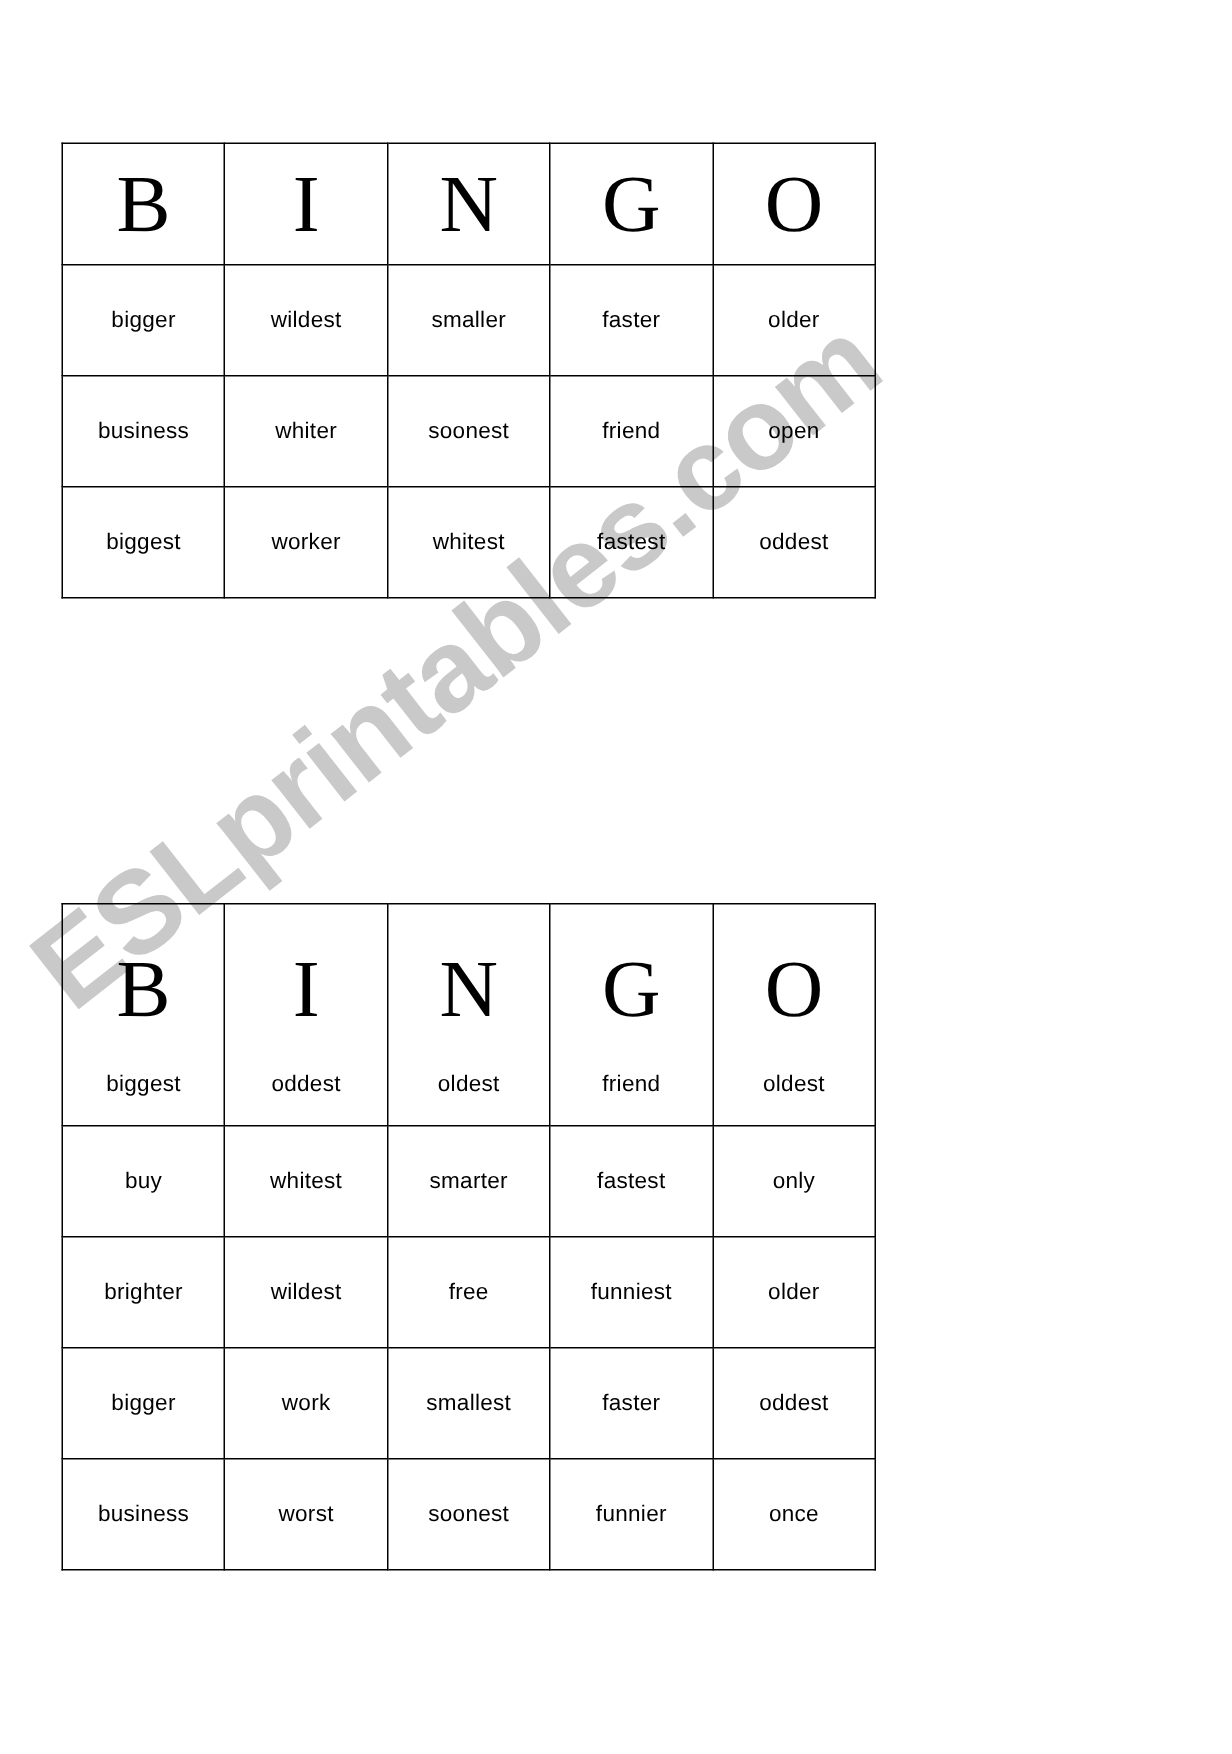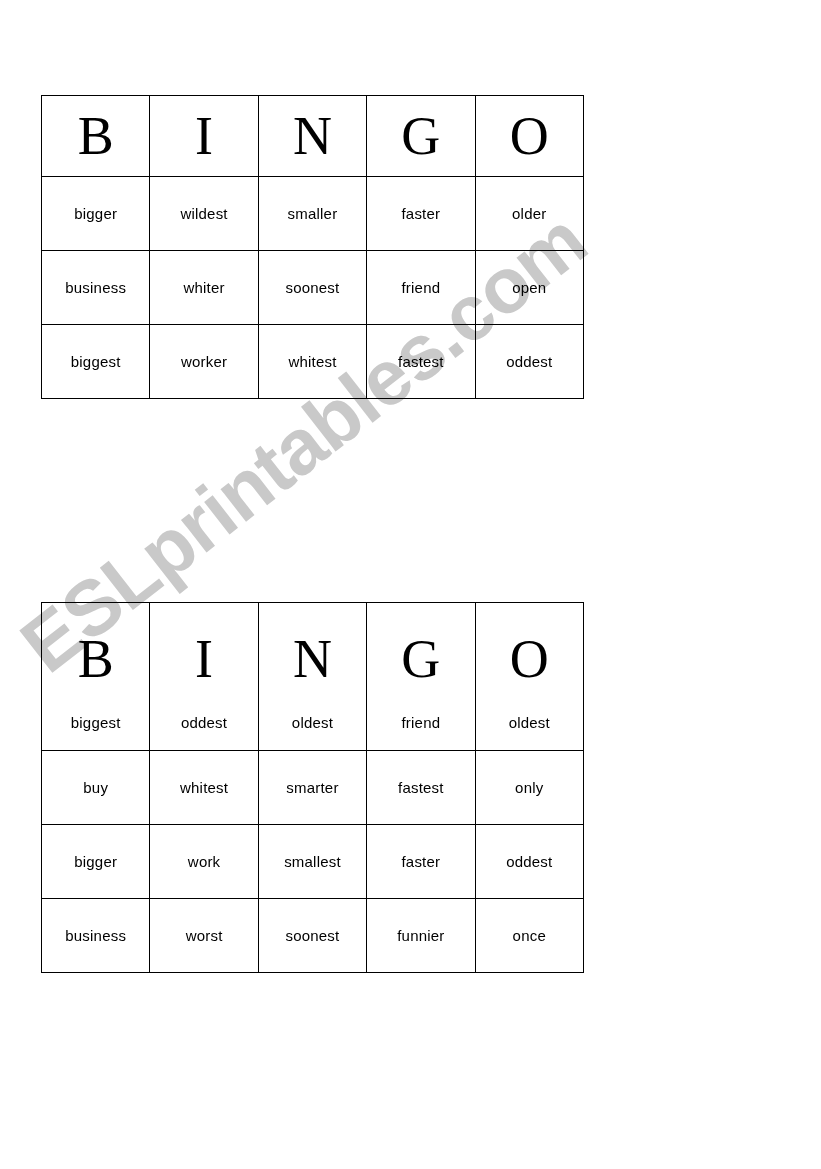--- a/index.html
+++ b/index.html
@@ -197,20 +197,27 @@
       </tr>
 
       <tr class="row-words">
         <td><span class="word">buy</span></td>
         <td><span class="word">whitest</span></td>
         <td><span class="word">smarter</span></td>
         <td><span class="word">fastest</span></td>
         <td><span class="word">only</span></td>
       </tr>
       <tr class="row-words">
+        <td><span class="word">brighter</span></td>
+        <td><span class="word">wildest</span></td>
+        <td><span class="word">free</span></td>
+        <td><span class="word">funniest</span></td>
+        <td><span class="word">older</span></td>
+      </tr>
+      <tr class="row-words">
         <td><span class="word">bigger</span></td>
         <td><span class="word">work</span></td>
         <td><span class="word">smallest</span></td>
         <td><span class="word">faster</span></td>
         <td><span class="word">oddest</span></td>
       </tr>
       <tr class="row-words">
         <td><span class="word">business</span></td>
         <td><span class="word">worst</span></td>
         <td><span class="word">soonest</span></td>

